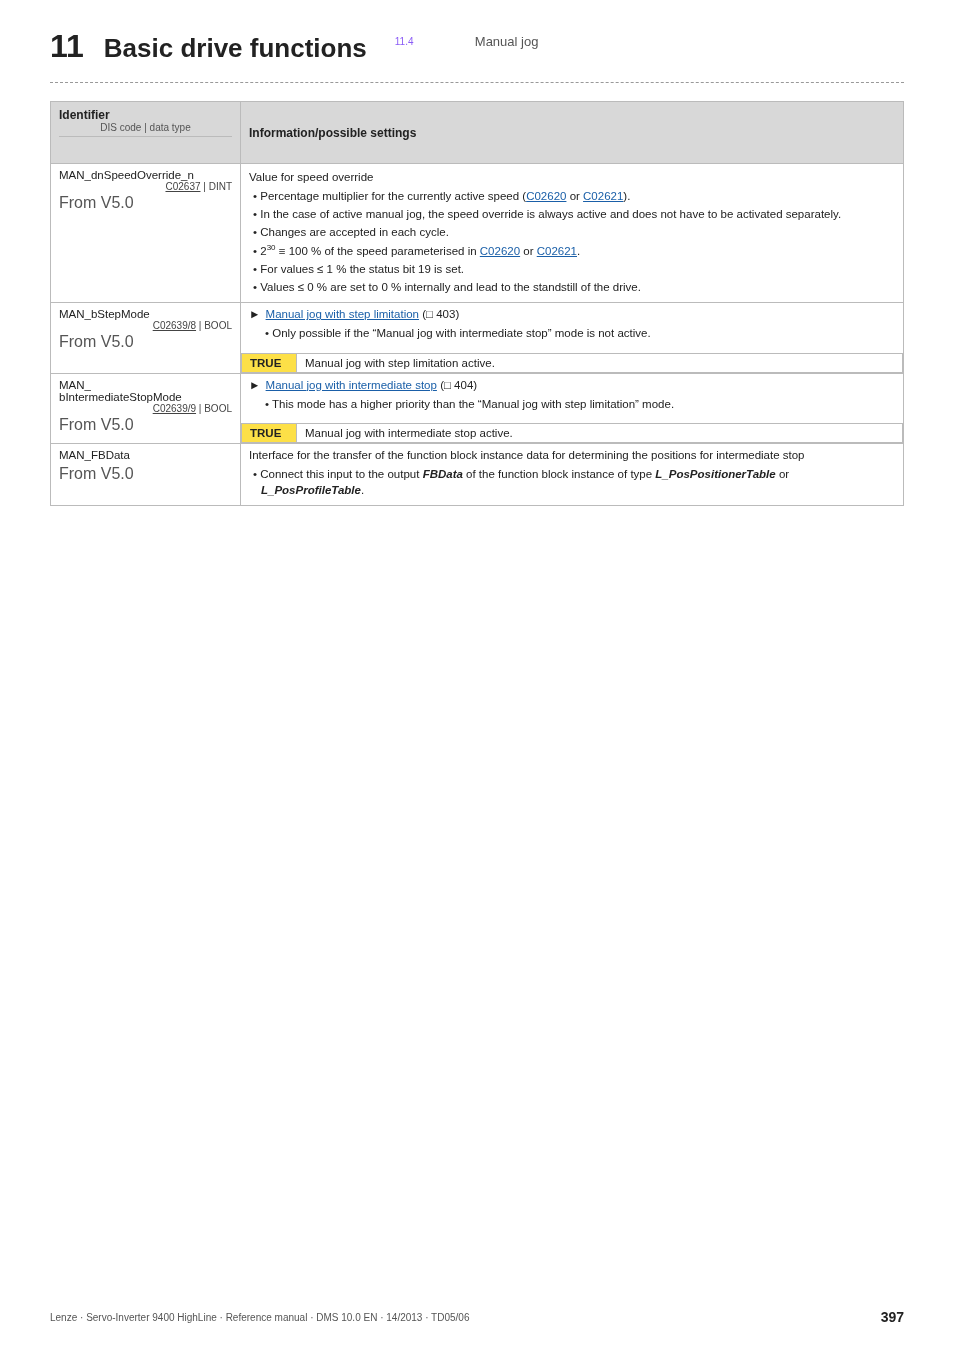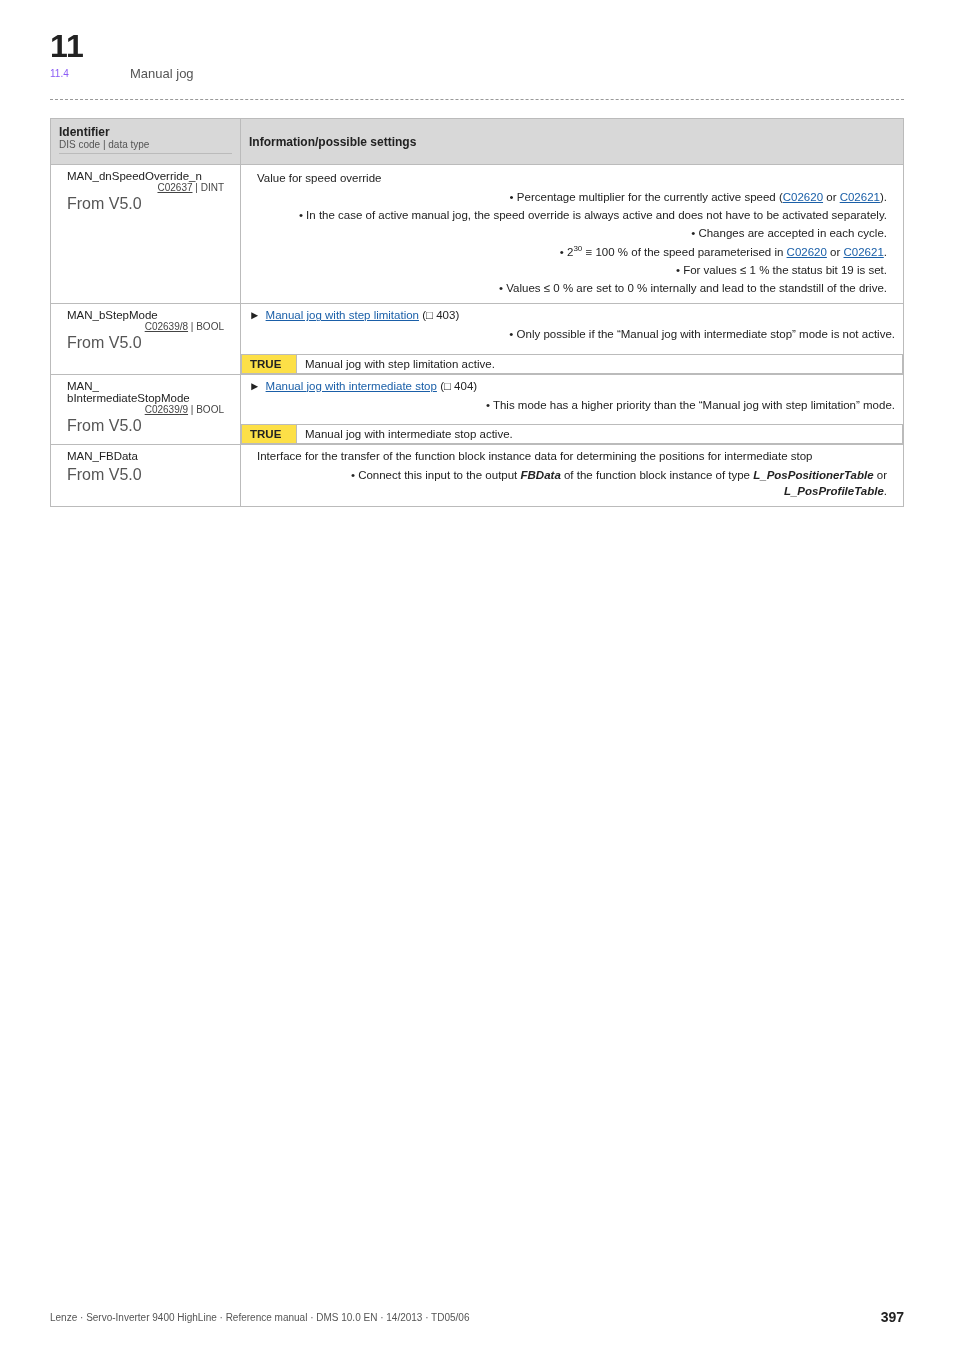--- a/index.html
+++ b/index.html
@@ -8,22 +8,23 @@
       font-size: 12px;
       background: #fff;
       color: #222;
       width: 954px;
       min-height: 1350px;
       position: relative;
       padding: 30px 50px 60px 50px;
     }
     .header-section {
       display: flex;
-      flex-direction: column;
+      flex-direction: row;
       margin-bottom: 10px;
+      gap: 28px;
     }
     .chapter-title {
       display: flex;
       align-items: baseline;
       gap: 20px;
     }
     .chapter-num {
       font-size: 32px;
       font-weight: bold;
       color: #222;
@@ -60,21 +61,21 @@
     .main-table th {
       background: #d8d8d8;
       border: 1px solid #bbb;
       padding: 6px 8px;
       text-align: left;
       font-weight: bold;
       font-size: 12px;
     }
     .main-table td {
       border: 1px solid #bbb;
-      padding: 5px 16px;
+      padding: 5px 8px;
       vertical-align: top;
     }
     .id-cell {
       width: 190px;
       min-width: 160px;
     }
     .info-cell {
       width: auto;
     }
     .id-name {
@@ -103,21 +104,20 @@
     }
     .bullet-list {
       list-style: none;
       padding-left: 0;
     }
     .bullet-list li {
       padding-left: 12px;
       text-indent: -8px;
       margin-bottom: 2px;
       line-height: 1.4;
-      text-align: right;
     }
     .bullet-list li::before {
       content: "• ";
     }
     .value-title {
       font-weight: normal;
       margin-bottom: 3px;
       line-height: 1.4;
     }
     .sub-table {
@@ -166,33 +166,34 @@
       color: #444;
     }
     .bold-italic {
       font-weight: bold;
       font-style: italic;
     }
     .id-header-sub {
       font-size: 10px;
       color: #555;
       font-weight: normal;
-      text-align: left;
+      text-align: center;
       display: block;
       border-bottom: 1px solid #bbb;
       padding-bottom: 3px;
-      margin-bottom: 4px;
+      margin-bottom: 20px;
     }
   </style>
 </head>
 <body>
 
 <div class="header-section">
   <div class="chapter-title">
     <span class="chapter-num">11</span>
+    <span class="chapter-name">Basic drive functions</span>
   </div>
   <div style="display:flex; gap:0; margin-top:4px;">
     <span class="section-num" style="min-width:40px;">11.4</span>
     <span class="section-name">Manual jog</span>
   </div>
 </div>
 
 <hr class="divider-line">
 
 <table class="main-table">

